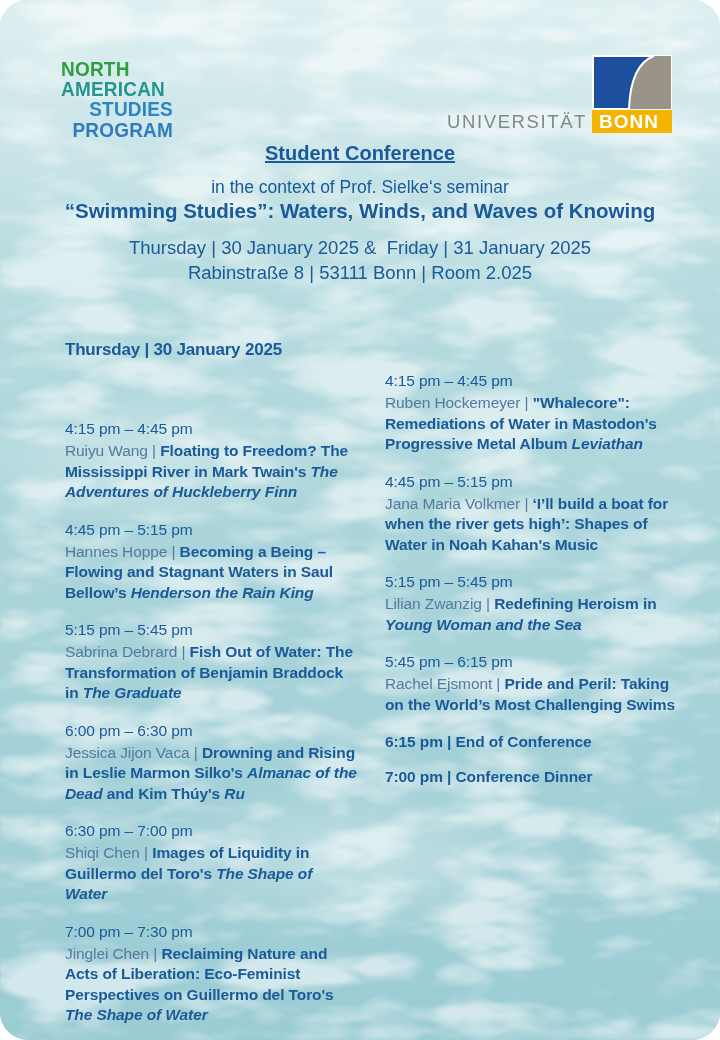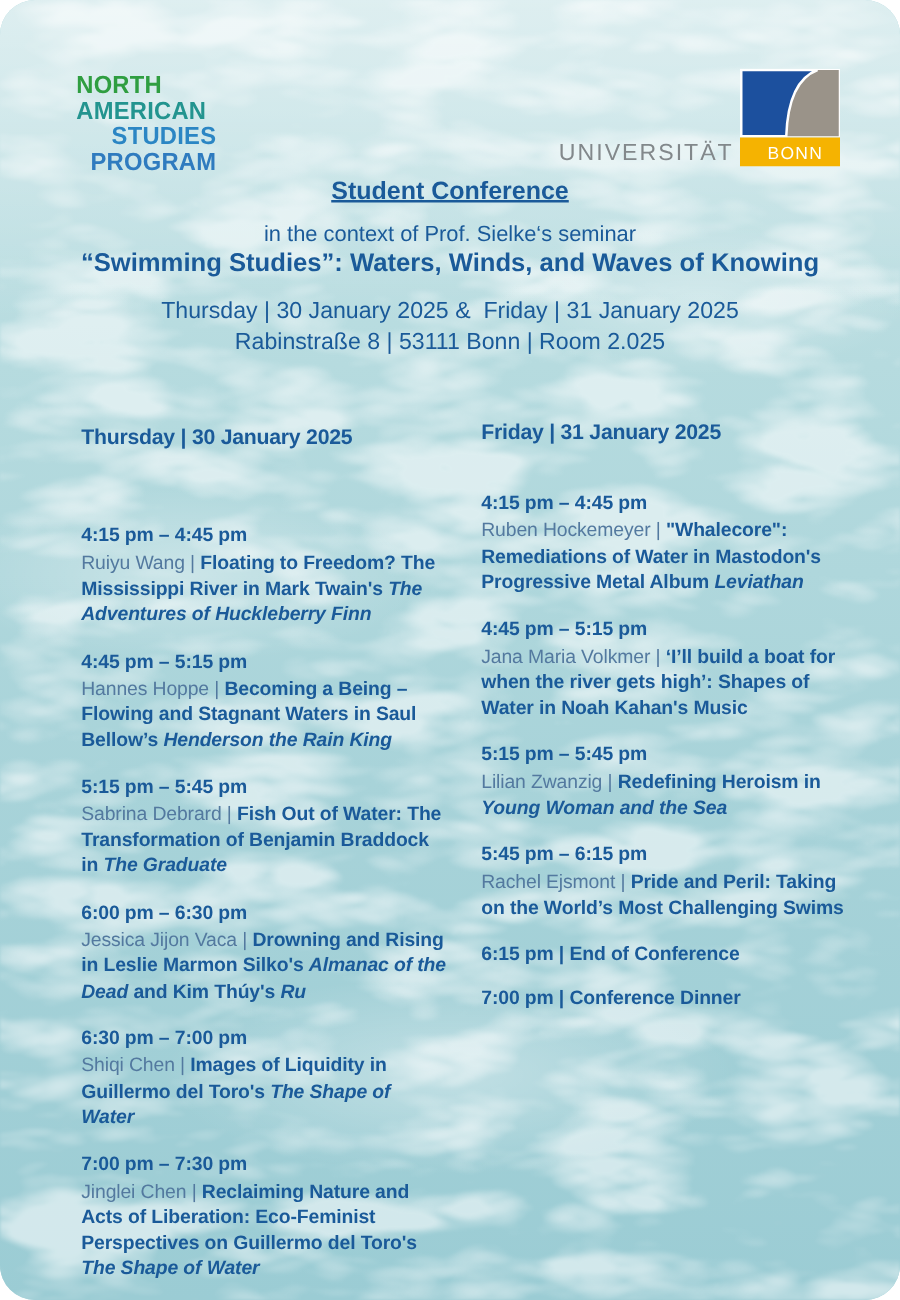--- a/index.html
+++ b/index.html
@@ -25,41 +25,41 @@
   .nasp div{white-space:nowrap;}
   .nasp .l0{color:var(--nasp-green);text-align:left;}
   .nasp .l1{color:var(--nasp-teal);text-align:left;}
   .nasp .l2{color:var(--nasp-blue1);text-align:right;}
   .nasp .l3{color:var(--nasp-blue2);text-align:right;}
 
   
   .bonn-emblem{position:absolute;left:592px;top:55px;display:block;}
   .bonn-row{position:absolute;top:110px;left:0;width:672px;display:flex;justify-content:flex-end;align-items:flex-start;}
   .uni-text{color:var(--bonn-gray);font-size:18.5px;letter-spacing:1.6px;margin-right:5px;line-height:23px;}
-  .bonn-badge{width:80px;height:23px;background:var(--bonn-gold);color:#ffffff;font-weight:400;
-              font-size:14px;letter-spacing:1px;display:flex;align-items:center;padding-left:22px;box-sizing:border-box;}
+  .bonn-badge{width:80px;height:23px;background:var(--bonn-gold);color:#ffffff;font-weight:700;
+              font-size:19px;letter-spacing:1px;display:flex;align-items:center;padding-left:7px;box-sizing:border-box;}
 
   
   .titles{position:absolute;left:0;top:141px;width:720px;text-align:center;color:var(--text-blue);}
   .t1{font-size:20px;font-weight:700;line-height:24px;margin-bottom:11px;text-decoration:underline;}
   .t2{font-size:17.5px;line-height:22px;}
   .t3{font-size:20.5px;font-weight:700;line-height:26px;margin-bottom:11px;}
   .t4{font-size:18.5px;line-height:25px;white-space:pre-wrap;}
   .t5{font-size:18.5px;line-height:25px;}
 
   
   .col{position:absolute;color:var(--text-blue);}
   .col-left{left:65px;top:339px;width:292px;}
   .col-right{left:385px;top:335px;width:294px;}
   .col-header{font-size:17px;font-weight:700;line-height:22px;letter-spacing:-0.2px;}
   .col-left .sessions-wrap{margin-top:57px;}
   .col-right .sessions-wrap{margin-top:35px;}
   .session{margin-bottom:16px;}
   .session.single{margin-top:4px;margin-bottom:14px;}
-  .time{font-weight:700;font-size:15.5px;line-height:21px;margin-bottom:2px;letter-spacing:-0.1px;}
+  .time{font-weight:400;font-size:15.5px;line-height:21px;margin-bottom:2px;letter-spacing:-0.1px;}
   .entry{margin:0;font-size:15.5px;line-height:20.5px;letter-spacing:-0.1px;}
   .speaker,.pipe{color:var(--speaker-blue);font-weight:400;}
   .title-seg{font-weight:700;color:var(--text-blue);}
   em.title-seg{font-style:italic;}
   .event-line{font-weight:700;font-size:15.5px;line-height:21px;letter-spacing:-0.1px;}
 </style>
 </head>
 <body style="--text-blue: #1a5a99; --speaker-blue: #53799f; --nasp-green: #2f9e41; --nasp-teal: #23948f; --nasp-blue1: #2b86c4; --nasp-blue2: #2f7bbf; --bonn-blue: #1c509e; --bonn-taupe: #9a9389; --bonn-gold: #f5b301; --bonn-gray: #82888b; --water-base: #aed6db;">
 
 <div class="poster">
@@ -149,21 +149,20 @@
             <div class="time">6:30 pm – 7:00 pm</div>
             <p class="entry"><span class="speaker">Shiqi Chen </span><span class="pipe">| </span><span class="title-seg">Images of Liquidity in Guillermo del Toro's </span><em class="title-seg">The Shape of Water</em></p>
           </div>
           <div class="session">
             <div class="time">7:00 pm – 7:30 pm</div>
             <p class="entry"><span class="speaker">Jinglei Chen </span><span class="pipe">| </span><span class="title-seg">Reclaiming Nature and Acts of Liberation: Eco-Feminist Perspectives on Guillermo del Toro's </span><em class="title-seg">The Shape of Water</em></p>
           </div>
         </div>
       </div>
       <div class="col col-right">
-        <div class="col-header">Friday | 31 January 2025</div>
         <div class="sessions-wrap">
           <div class="session">
             <div class="time">4:15 pm – 4:45 pm</div>
             <p class="entry"><span class="speaker">Ruben Hockemeyer </span><span class="pipe">| </span><span class="title-seg">"Whalecore": Remediations of Water in Mastodon's Progressive Metal Album </span><em class="title-seg">Leviathan</em></p>
           </div>
           <div class="session">
             <div class="time">4:45 pm – 5:15 pm</div>
             <p class="entry"><span class="speaker">Jana Maria Volkmer </span><span class="pipe">| </span><span class="title-seg">‘I’ll build a boat for when the river gets high’: Shapes of Water in Noah Kahan's Music</span></p>
           </div>
           <div class="session">

